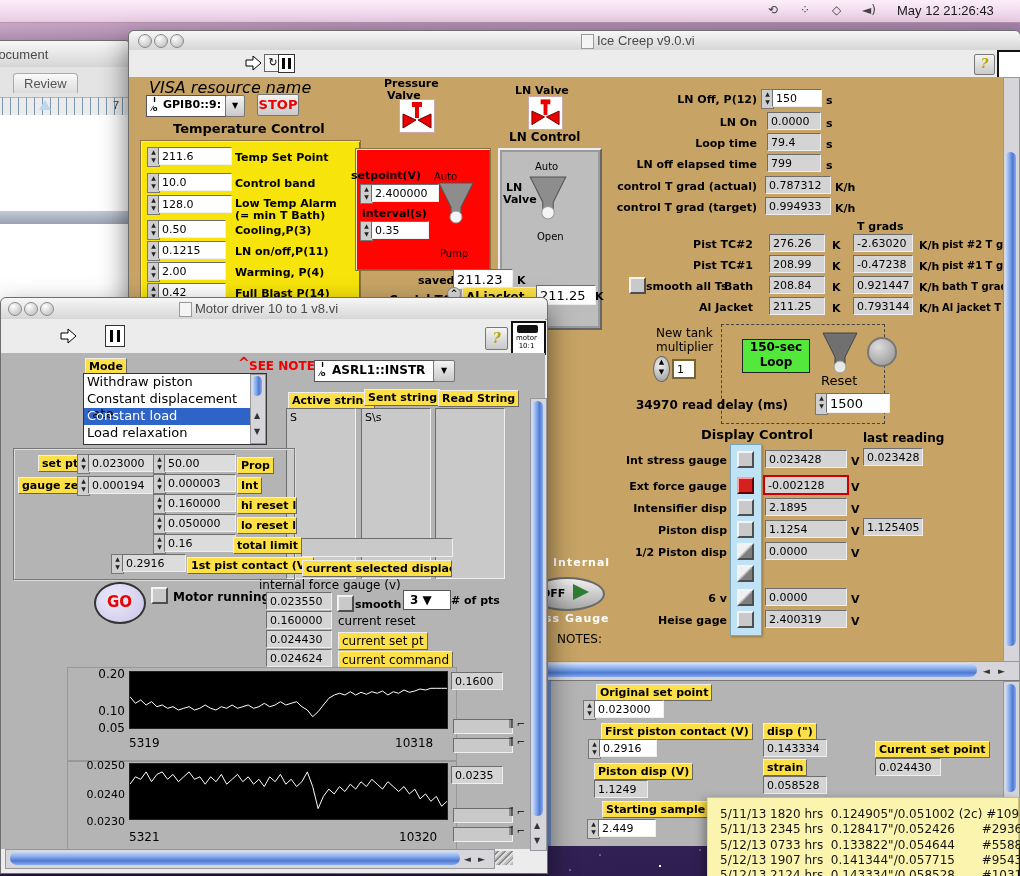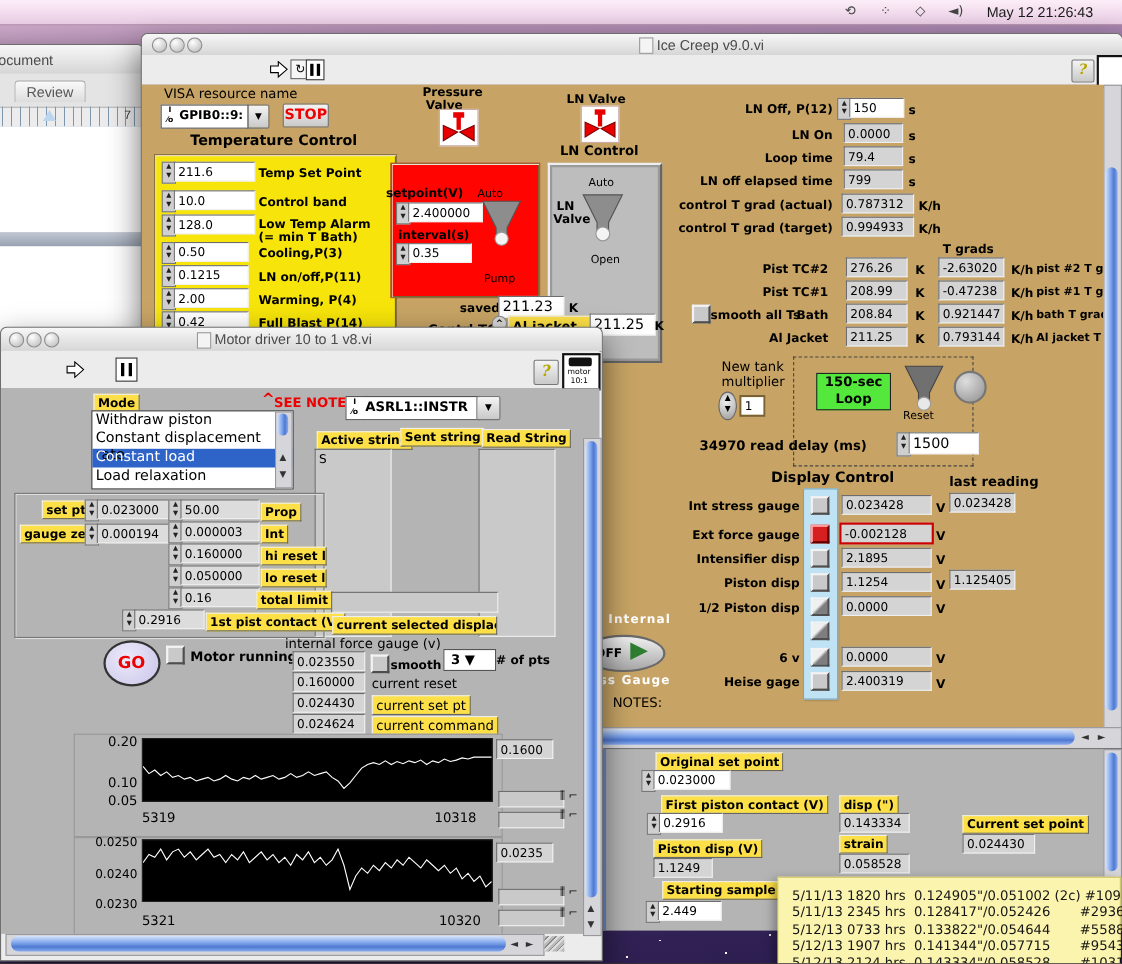--- a/index.html
+++ b/index.html
@@ -97,21 +97,21 @@
       <span class="a" style="left:149px;top:4px;width:15px;height:17px;border:1px solid #333;background:#fff;">
         <i class="a" style="left:3px;top:3px;width:3px;height:11px;background:#000;"></i>
         <i class="a" style="left:9px;top:3px;width:3px;height:11px;background:#000;"></i>
       </span>
       <span class="a BTN" style="left:845px;top:4px;width:19px;height:19px;text-align:center;font:bold italic 13px 'DejaVu Serif',serif;color:#b7a500;line-height:18px;">?</span>
       <span class="a" style="left:868px;top:0px;width:22px;height:26px;background:#fff;border:2px solid #111;"></span>
     </div>
 
     <div class="a tan" style="left:0;top:46px;width:874px;height:584px;"></div>
 
-    <span class="a P" style="left:20px;top:47px;font-size:12px;">VISA resource name</span>
+    <span class="a P" style="left:20px;top:47px;font-size:16px;font-style:italic;">VISA resource name</span>
     <span class="a" style="left:17px;top:64px;width:15px;height:20px;background:#fff;border:1px solid #555;font:bold 7px 'DejaVu Sans',sans-serif;text-align:center;line-height:9px;">I<br>⁄o</span>
     <span class="a W" style="left:32px;top:64px;width:62px;height:18px;border:1px solid #555;border-left:none;font:bold 11px 'DejaVu Sans',sans-serif;padding:2px 0 0 2px;">GPIB0::9:</span>
     <span class="a BTN" style="left:96px;top:64px;width:18px;height:20px;text-align:center;font-size:8px;line-height:20px;">▼</span>
     <span class="a BTN" style="left:128px;top:63px;width:40px;height:20px;text-align:center;font:bold 13px 'DejaVu Sans',sans-serif;color:#e00;line-height:20px;">STOP</span>
 
     <span class="a L" style="left:44px;top:90px;font-size:13px;">Temperature Control</span>
 
     <div class="a lvpanel" style="left:11px;top:109px;width:219px;height:173px;background:#f6e40a;"></div>
 
     <div class="a SP" style="left:18px;top:116px;height:18px;">
@@ -272,21 +272,21 @@
     <div class="a" style="left:592px;top:293px;width:162px;height:98px;border:1px dashed #444;"></div>
     <div class="a" style="left:613px;top:308px;width:66px;height:32px;background:#55e83c;border:1px solid #222;text-align:center;">
       <div style="font:bold 12px 'DejaVu Sans',sans-serif;line-height:15px;">150-sec</div>
       <div style="font:bold 12px 'DejaVu Sans',sans-serif;line-height:14px;">Loop</div>
     </div>
     <svg class="a" style="left:692px;top:300px;" width="38" height="44" viewBox="0 0 38 44">
       <polygon points="2,2 36,2 24,26 24,34 14,34 14,26" fill="#707070" stroke="#444"></polygon>
       <circle cx="19" cy="36" r="6" fill="#e8e8e8" stroke="#999"></circle>
     </svg>
     <span class="a oval" style="left:738px;top:306px;width:26px;height:26px;background:radial-gradient(circle at 35% 30%,#ddd,#8f8f8f);border:2px solid #777;"></span>
-    <span class="a P" style="left:692px;top:342px;font-size:10px;">Reset</span>
+    <span class="a P" style="left:692px;top:342px;font-size:13px;">Reset</span>
 
     <span class="a L" style="left:507px;top:367px;font-size:12px;">34970 read delay (ms)</span>
     <div class="a SP" style="left:686px;top:362px;height:20px;">
         <i>▲</i>
         <i>▼</i>
       </div>
     <div class="a V W" style="left:697px;top:362px;width:56px;font-size:13px;">1500</div>
 
     <span class="a L" style="left:572px;top:396px;font-size:13px;">Display Control</span>
     <span class="a L" style="left:734px;top:400px;font-size:12px;">last reading</span>
@@ -412,20 +412,21 @@
     </div>
     <span class="a" style="left:237px;top:57px;font:bold 14px 'DejaVu Sans',sans-serif;color:#e00;">^</span>
     <span class="a" style="left:248px;top:61px;font:bold 12px 'DejaVu Sans',sans-serif;color:#e00;">SEE NOTE</span>
     <span class="a" style="left:313px;top:62px;width:15px;height:20px;background:#fff;border:1px solid #555;font:bold 7px 'DejaVu Sans',sans-serif;text-align:center;line-height:9px;">I<br>⁄o</span>
     <span class="a W" style="left:328px;top:62px;width:103px;height:18px;border:1px solid #555;border-left:none;font:bold 12px 'DejaVu Sans',sans-serif;padding:2px 0 0 3px;">ASRL1::INSTR</span>
     <span class="a BTN" style="left:432px;top:62px;width:20px;height:20px;text-align:center;font-size:8px;line-height:20px;">▼</span>
 
     <span class="a TAG" style="left:287px;top:94px;">Active string</span>
     <div class="a V" style="left:285px;top:110px;width:62px;height:166px;background:#c9c9c9;vertical-align:top;">S</div>
     <span class="a TAG" style="left:363px;top:91px;">Sent string</span>
+    <div class="a V" style="left:360px;top:110px;width:62px;height:166px;background:#c9c9c9;">S\s</div>
     <span class="a TAG" style="left:437px;top:92px;">Read String</span>
     <div class="a V" style="left:434px;top:110px;width:62px;height:166px;background:#c9c9c9;"></div>
 
     <div class="a" style="left:12px;top:150px;width:280px;height:130px;border:1px solid #777;box-shadow:inset 1px 1px 0 #ddd, 1px 1px 0 #ddd;"></div>
     <span class="a TAG" style="left:37px;top:157px;">set pt</span>
     <div class="SP a" style="left:76px;top:156px;height:18px;">
         <i>▲</i>
         <i>▼</i>
       </div>
     <div class="a V" style="left:87px;top:156px;width:58px;background:#dcdcdc;">0.023000</div>

